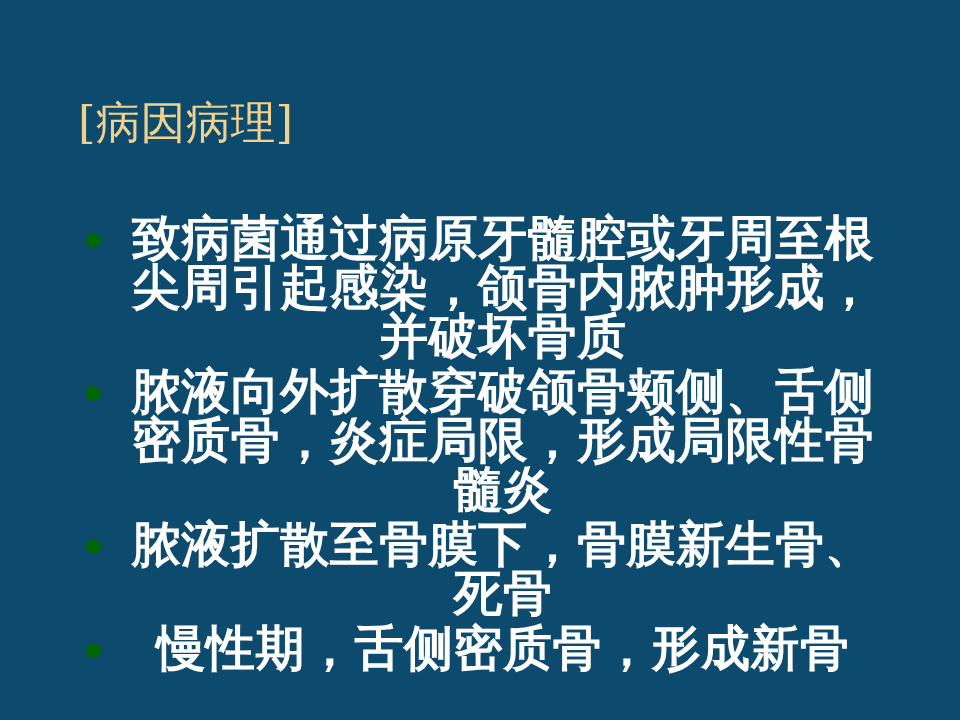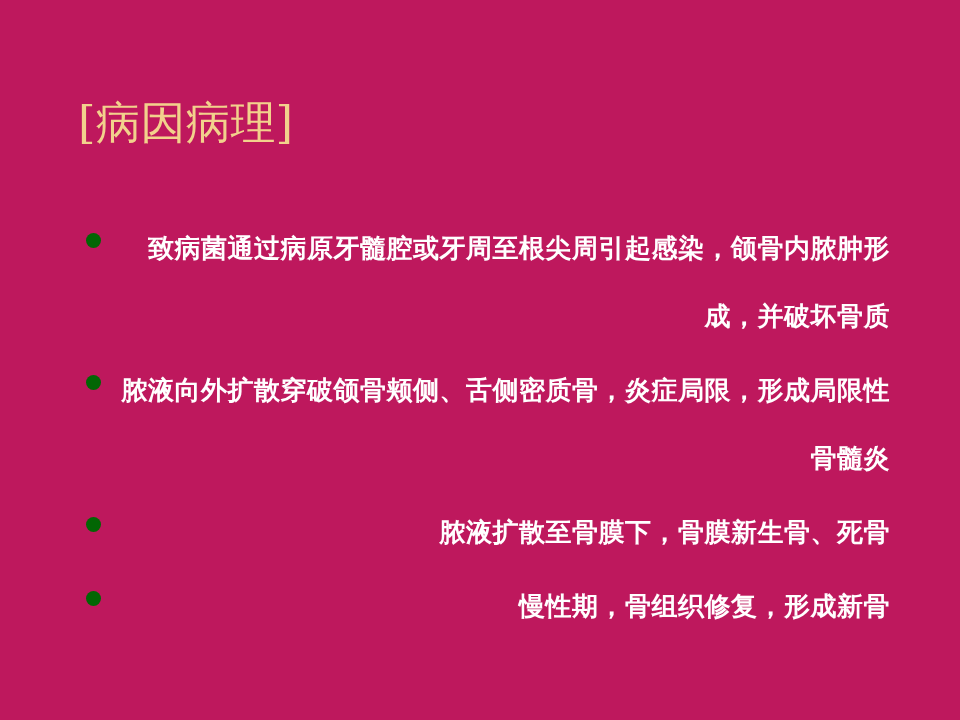--- a/index.html
+++ b/index.html
@@ -11,21 +11,21 @@
     width: 960px;
     height: 720px;
     overflow: hidden;
     background: #0d4c8c;
     font-family: "DejaVu Sans", "Liberation Sans", sans-serif;
   }
   #slide {
     position: relative;
     width: 960px;
     height: 720px;
-    background: #be185d;
+    background: #0c4a6e;
     box-sizing: border-box;
   }
   #slide-title {
     position: absolute;
     left: 78px;
     top: 96px;
     font-family: "DejaVu Serif", "Liberation Serif", serif;
     font-size: 45px;
     line-height: 54px;
     font-weight: 400;
@@ -41,24 +41,24 @@
     margin: 0;
     padding: 0;
     list-style: none;
   }
   .bullet-item {
     position: relative;
     padding-left: 36px;
     margin: 0 0 6px 0;
     color: #ffffff;
     font-family: "DejaVu Sans", "Liberation Sans", sans-serif;
-    font-size: 26px;
-    line-height: 68px;
+    font-size: 49px;
+    line-height: 49px;
     font-weight: 700;
-    text-align: right;
+    text-align: center;
     letter-spacing: 0.5px;
   }
   .bullet-marker {
     position: absolute;
     left: 6px;
     top: 19px;
     width: 15px;
     height: 15px;
     border-radius: 50%;
     background: #026604;
@@ -89,18 +89,18 @@
 
 
     <li class="bullet-item">
       <span class="bullet-marker"></span>
       <span class="bullet-text">脓液扩散至骨膜下，骨膜新生骨、死骨</span>
     </li>
 
 
     <li class="bullet-item">
       <span class="bullet-marker"></span>
-      <span class="bullet-text">慢性期，骨组织修复，形成新骨</span>
+      <span class="bullet-text">慢性期，舌侧密质骨，形成新骨</span>
     </li>
 
   </ul>
 
 </div>
 
 </body></html>

